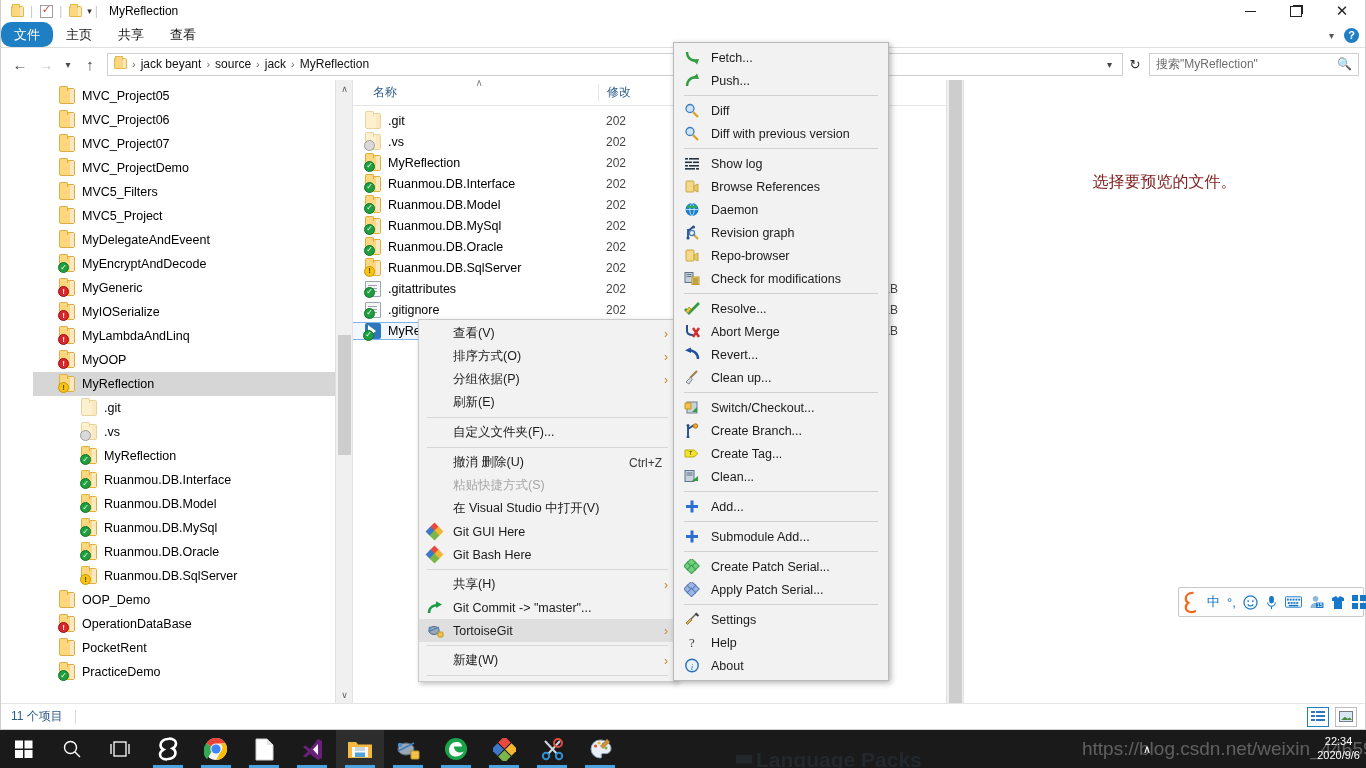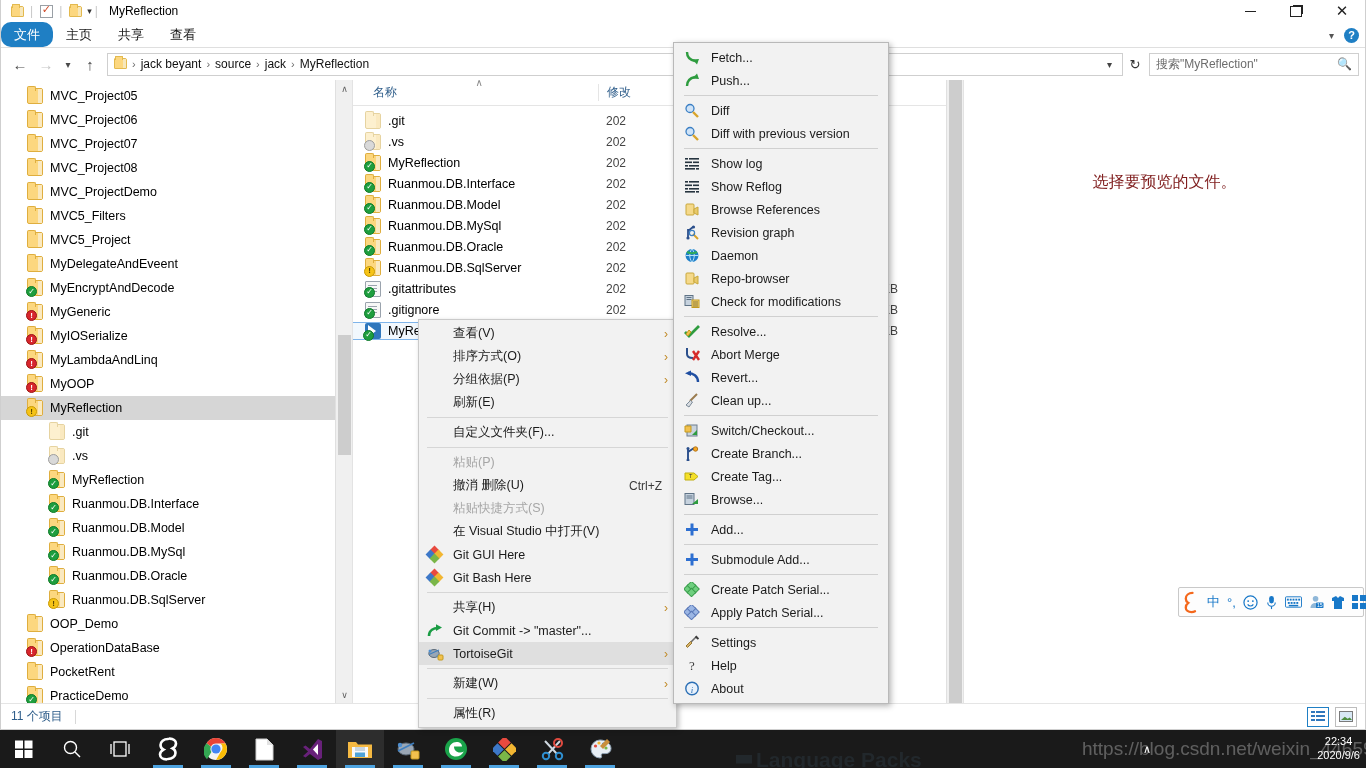--- a/index.html
+++ b/index.html
@@ -85,21 +85,21 @@
                 font-size:13px;color:#333; }
   .searchbox {
     width:210px;height:23px;border:1px solid #cfcfcf;background:#fff;display:flex;align-items:center;
     padding:0 6px; margin-left:2px;
   }
   .searchbox .ph { font-size:12px; color:#6d6d6d; flex:1; }
   .searchbox .mag { font-size:12px; color:#444; }
 
   
   .body { position:absolute; left:0; top:80px; right:0; bottom:26px; display:flex; }
-  .navpane { width:352px; position:relative; background:#fff; border-right:1px solid #e3e3e3; overflow:hidden; }
+  .navpane { width:352px; position:relative; background:#fff; border-right:1px solid #e3e3e3; overflow:hidden;padding-left:32px; }
   .listpane { flex:1; position:relative; background:#fff; overflow:hidden; }
   .preview { width:402px; background:#fff; border-left:1px solid #e3e3e3;
              display:flex; align-items:flex-start; justify-content:center; }
   .preview-msg { font-size:16px; color:#7f1d1d; margin-top:92px; }
 
   
   .tree { padding-top:4px; }
   .trow { height:24px; display:flex; align-items:center; font-size:12.5px; color:#000; padding-right:6px; }
   .trow.sel { background:#d6d6d6; }
   .tname { white-space:nowrap; }
@@ -331,25 +331,20 @@
               <span class="tname">MVC_Project06</span>
             </div>
             <div class="trow">
               <span style="width: 26px; flex: 0 0 auto;"></span>
               <span class="ico ic-folder"></span>
               <span class="tname">MVC_Project07</span>
             </div>
             <div class="trow">
               <span style="width: 26px; flex: 0 0 auto;"></span>
               <span class="ico ic-folder"></span>
-              <span class="tname">MVC_Project08</span>
-            </div>
-            <div class="trow">
-              <span style="width: 26px; flex: 0 0 auto;"></span>
-              <span class="ico ic-folder"></span>
               <span class="tname">MVC_ProjectDemo</span>
             </div>
             <div class="trow">
               <span style="width: 26px; flex: 0 0 auto;"></span>
               <span class="ico ic-folder"></span>
               <span class="tname">MVC5_Filters</span>
             </div>
             <div class="trow">
               <span style="width: 26px; flex: 0 0 auto;"></span>
               <span class="ico ic-folder"></span>
@@ -669,24 +664,20 @@
       <div class="cm-item">
         <span class="cm-ico"></span>
         <span class="cm-label">刷新(E)</span>
       </div>
       <div class="cm-sep"></div>
       <div class="cm-item">
         <span class="cm-ico"></span>
         <span class="cm-label">自定义文件夹(F)...</span>
       </div>
       <div class="cm-sep"></div>
-      <div class="cm-item disabled">
-        <span class="cm-ico"></span>
-        <span class="cm-label">粘贴(P)</span>
-      </div>
       <div class="cm-item">
         <span class="cm-ico"></span>
         <span class="cm-label">撤消 删除(U)</span>
         <span class="cm-accel">Ctrl+Z</span>
       </div>
       <div class="cm-item disabled">
         <span class="cm-ico"></span>
         <span class="cm-label">粘贴快捷方式(S)</span>
       </div>
       <div class="cm-item">
@@ -725,24 +716,20 @@
         <span class="cm-label">TortoiseGit</span>
         <span class="cm-arrow">›</span>
       </div>
       <div class="cm-sep"></div>
       <div class="cm-item">
         <span class="cm-ico"></span>
         <span class="cm-label">新建(W)</span>
         <span class="cm-arrow">›</span>
       </div>
       <div class="cm-sep"></div>
-      <div class="cm-item">
-        <span class="cm-ico"></span>
-        <span class="cm-label">属性(R)</span>
-      </div>
     </div>
 
   <div class="tgmenu" style="left:673px; top:2px; width:216px;margin-top:40px;" id="tgmenu">
       <div class="tg-item">
         <span class="tg-ico"><svg width="16" height="15" viewBox="0 0 16 15">
             <path d="M3 2c0 5 3 8 8 9" fill="none" stroke="#2e9c3f" stroke-width="2.4"></path>
             <path d="M13 14.5 8.5 9.5 15 9z" fill="#2e9c3f"></path>
           </svg></span>
         <span>Fetch...</span>
       </div>
@@ -779,57 +766,42 @@
               <rect x="1" y="9" width="3" height="1.6"></rect>
               <rect x="5" y="9" width="10" height="1.6"></rect>
               <rect x="1" y="12" width="10" height="1.6"></rect>
               <rect x="12" y="12" width="3" height="1.6"></rect>
             </g>
           </svg></span>
         <span>Show log</span>
       </div>
       <div class="tg-item">
         <span class="tg-ico"><svg width="16" height="15" viewBox="0 0 16 15">
-            <g fill="#26343f">
-              <rect x="1" y="2" width="3" height="1.6"></rect>
-              <rect x="5" y="2" width="10" height="1.6"></rect>
-              <rect x="1" y="5.5" width="7" height="1.6"></rect>
-              <rect x="9" y="5.5" width="6" height="1.6"></rect>
-              <rect x="1" y="9" width="3" height="1.6"></rect>
-              <rect x="5" y="9" width="10" height="1.6"></rect>
-              <rect x="1" y="12" width="10" height="1.6"></rect>
-              <rect x="12" y="12" width="3" height="1.6"></rect>
-            </g>
-          </svg></span>
-        <span>Show Reflog</span>
-      </div>
-      <div class="tg-item">
-        <span class="tg-ico"><svg width="16" height="15" viewBox="0 0 16 15">
             <rect x="2" y="2" width="8" height="11" rx="1" fill="#f5d98a" stroke="#c9a83c"></rect>
             <path d="M10 7l4-2v8l-4-2z" fill="#e8c96a" stroke="#c9a83c"></path>
           </svg></span>
         <span>Browse References</span>
+      </div>
+      <div class="tg-item">
+        <span class="tg-ico"><svg width="16" height="15" viewBox="0 0 16 15">
+            <circle cx="8" cy="7.5" r="6.5" fill="#1d7fc9"></circle>
+            <path d="M1.5 7.5h13M8 1c3 3.5 3 9.5 0 13M8 1c-3 3.5-3 9.5 0 13" fill="none" stroke="#b6e0f7" stroke-width="1"></path>
+            <path d="M3 4c3 1.5 7 1.5 10 0" fill="none" stroke="#2faa5a" stroke-width="2.2"></path>
+          </svg></span>
+        <span>Daemon</span>
       </div>
       <div class="tg-item">
         <span class="tg-ico"><svg width="16" height="15" viewBox="0 0 16 15">
             <path d="M4 13V4M4 6l5-4" stroke="#2b4f8c" stroke-width="1.8" fill="none"></path>
             <circle cx="4" cy="13" r="1.6" fill="#2b4f8c"></circle>
             <circle cx="9.5" cy="2" r="1.6" fill="#2b4f8c"></circle>
             <path d="M9 9l5 5" stroke="#d8a32a" stroke-width="2"></path>
             <circle cx="8" cy="8" r="2.6" fill="none" stroke="#3b7fc4" stroke-width="1.2"></circle>
           </svg></span>
         <span>Revision graph</span>
-      </div>
-      <div class="tg-item">
-        <span class="tg-ico"><svg width="16" height="15" viewBox="0 0 16 15">
-            <circle cx="8" cy="7.5" r="6.5" fill="#1d7fc9"></circle>
-            <path d="M1.5 7.5h13M8 1c3 3.5 3 9.5 0 13M8 1c-3 3.5-3 9.5 0 13" fill="none" stroke="#b6e0f7" stroke-width="1"></path>
-            <path d="M3 4c3 1.5 7 1.5 10 0" fill="none" stroke="#2faa5a" stroke-width="2.2"></path>
-          </svg></span>
-        <span>Daemon</span>
       </div>
       <div class="tg-item">
         <span class="tg-ico"><svg width="16" height="15" viewBox="0 0 16 15">
             <rect x="2" y="2" width="8" height="11" rx="1" fill="#f5d98a" stroke="#c9a83c"></rect>
             <path d="M10 7l4-2v8l-4-2z" fill="#e8c96a" stroke="#c9a83c"></path>
           </svg></span>
         <span>Repo-browser</span>
       </div>
       <div class="tg-item">
         <span class="tg-ico"><svg width="16" height="15" viewBox="0 0 16 15">
@@ -903,21 +875,21 @@
       </div>
       <div class="tg-item">
         <span class="tg-ico"><svg width="16" height="15" viewBox="0 0 16 15">
             <rect x="1" y="1.5" width="9" height="11" fill="#c6d2de" stroke="#5f7386"></rect>
             <g fill="#5f7386">
               <rect x="2.5" y="3.5" width="6" height="1"></rect>
               <rect x="2.5" y="5.5" width="6" height="1"></rect>
             </g>
             <path d="M8 12l6-5v5z" fill="#2e9c3f"></path>
           </svg></span>
-        <span>Browse...</span>
+        <span>Clean...</span>
       </div>
       <div class="tg-sep"></div>
       <div class="tg-item">
         <span class="tg-ico"><svg width="16" height="15" viewBox="0 0 16 15">
             <path d="M8 1.5v12M2 7.5h12" stroke="#2d6fd1" stroke-width="3" stroke-linecap="butt"></path>
           </svg></span>
         <span>Add...</span>
       </div>
       <div class="tg-sep"></div>
       <div class="tg-item">

